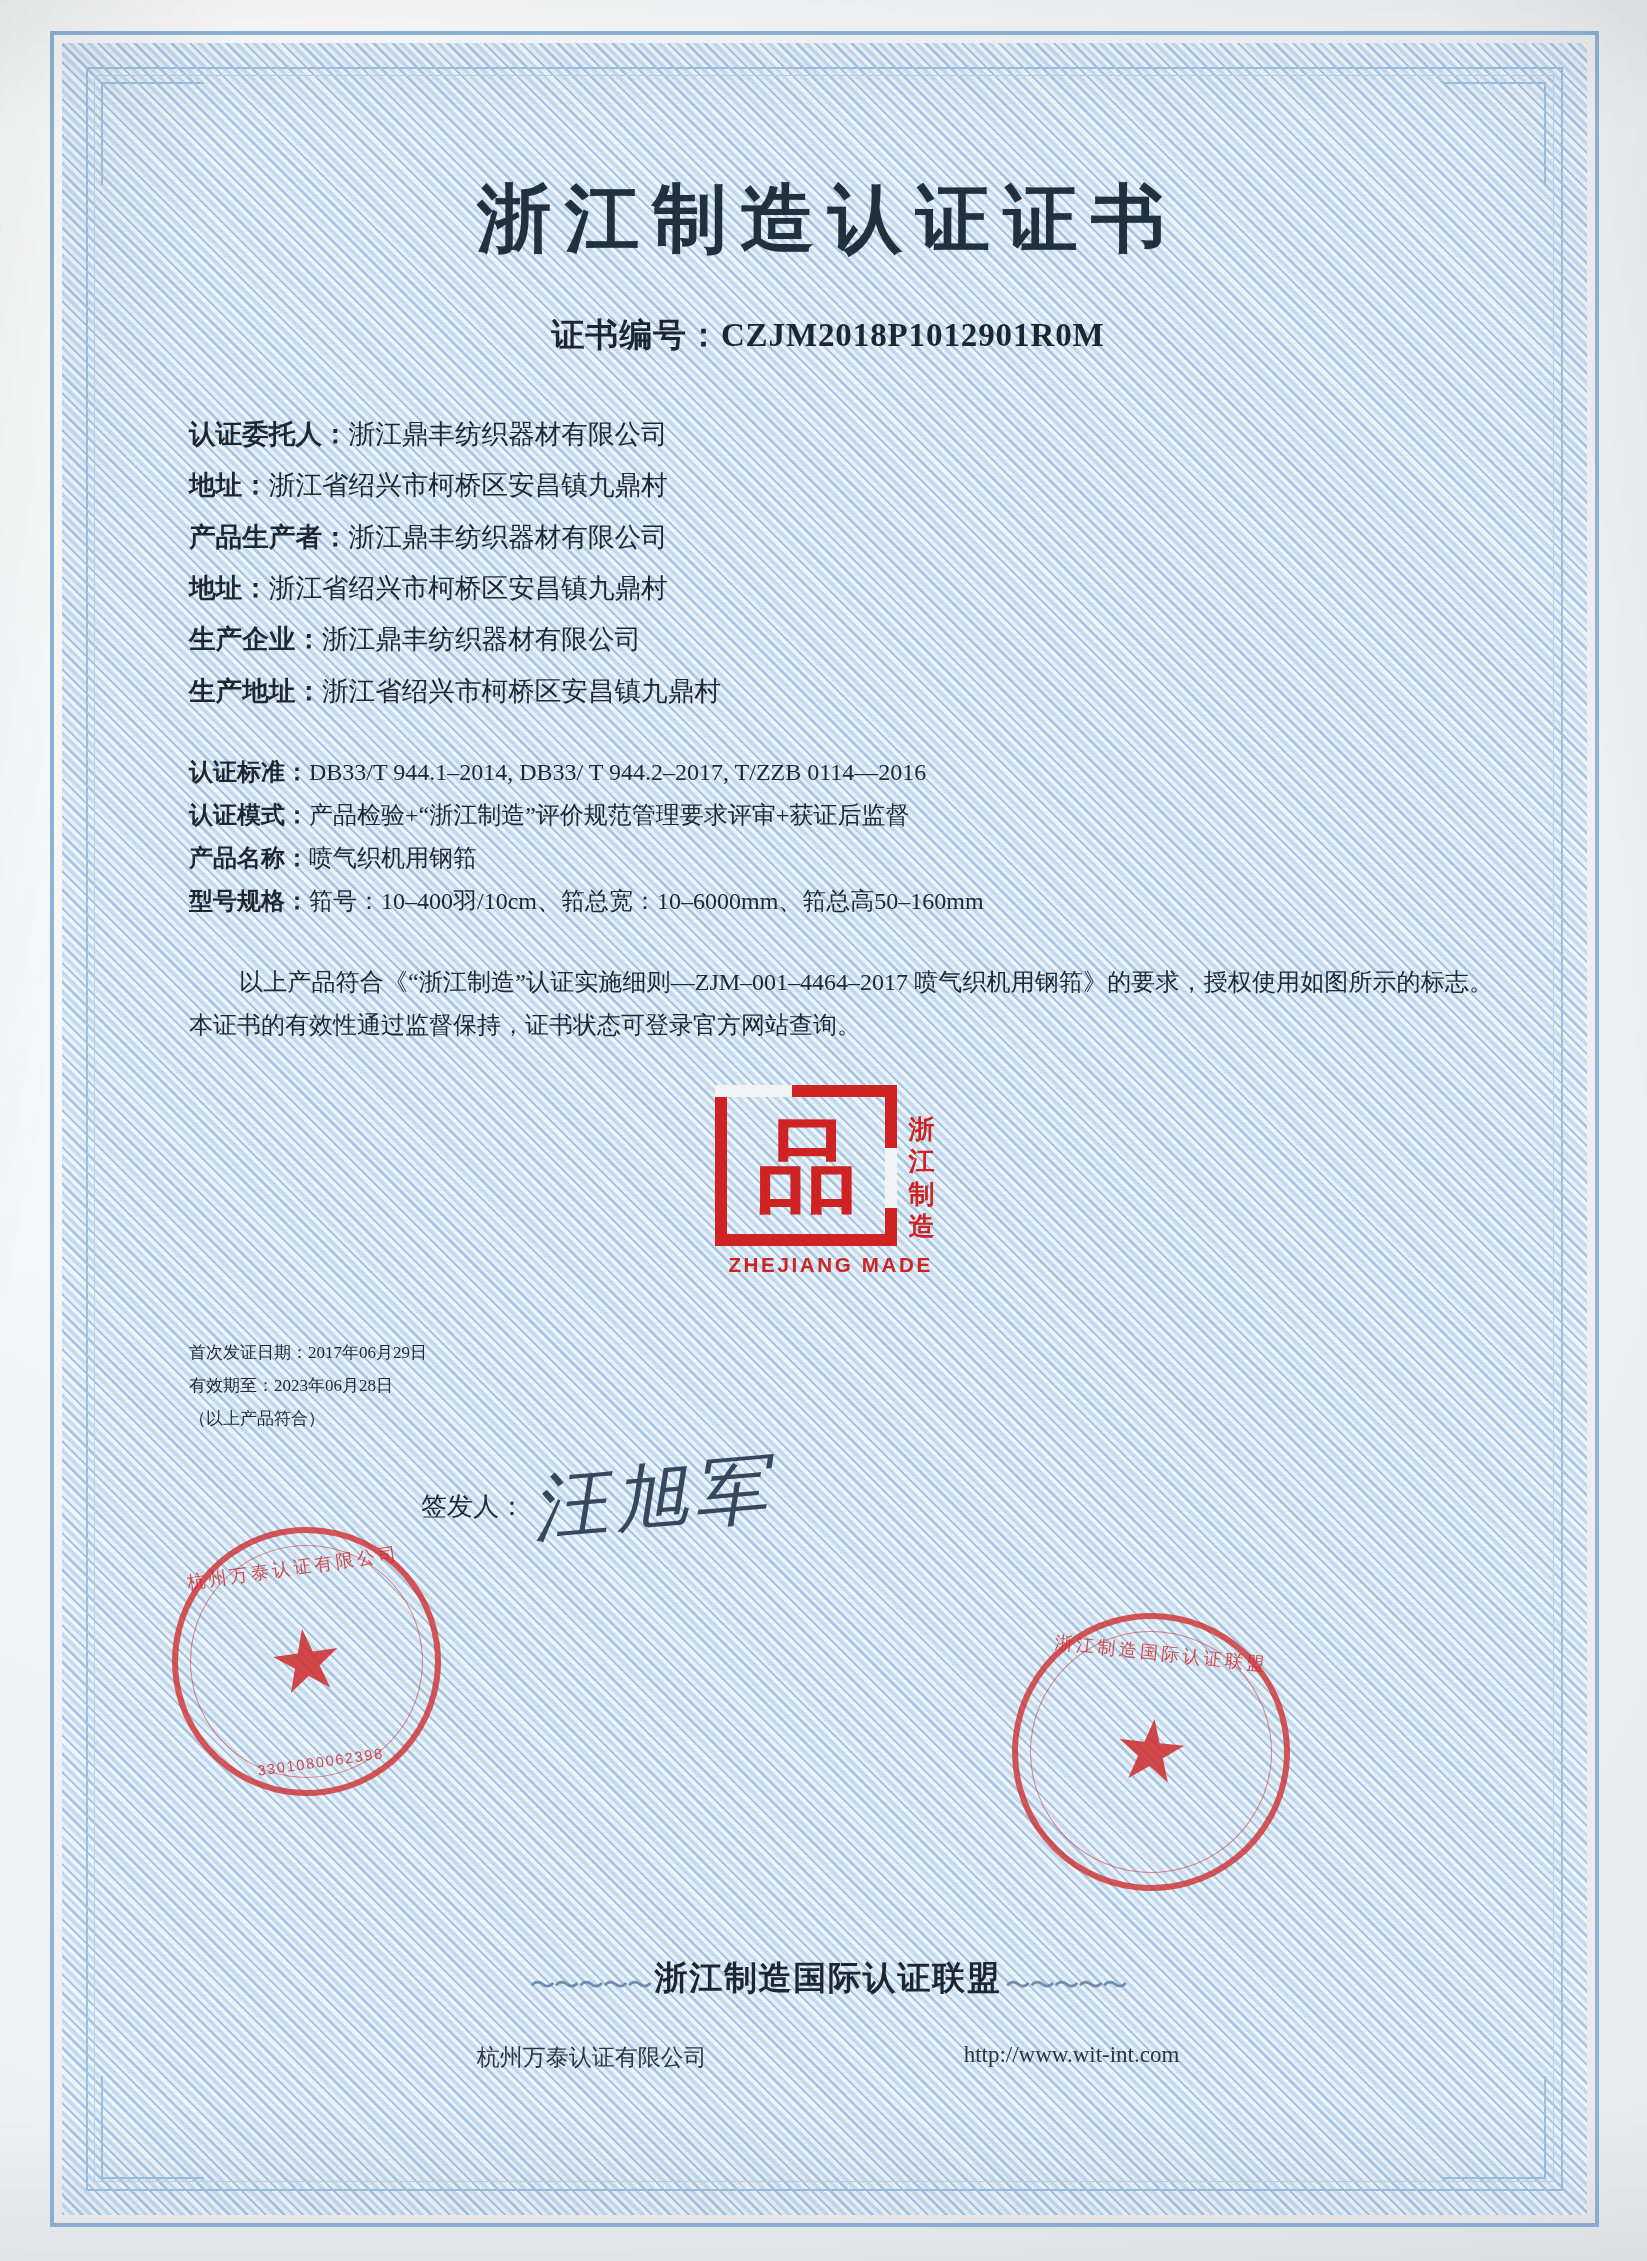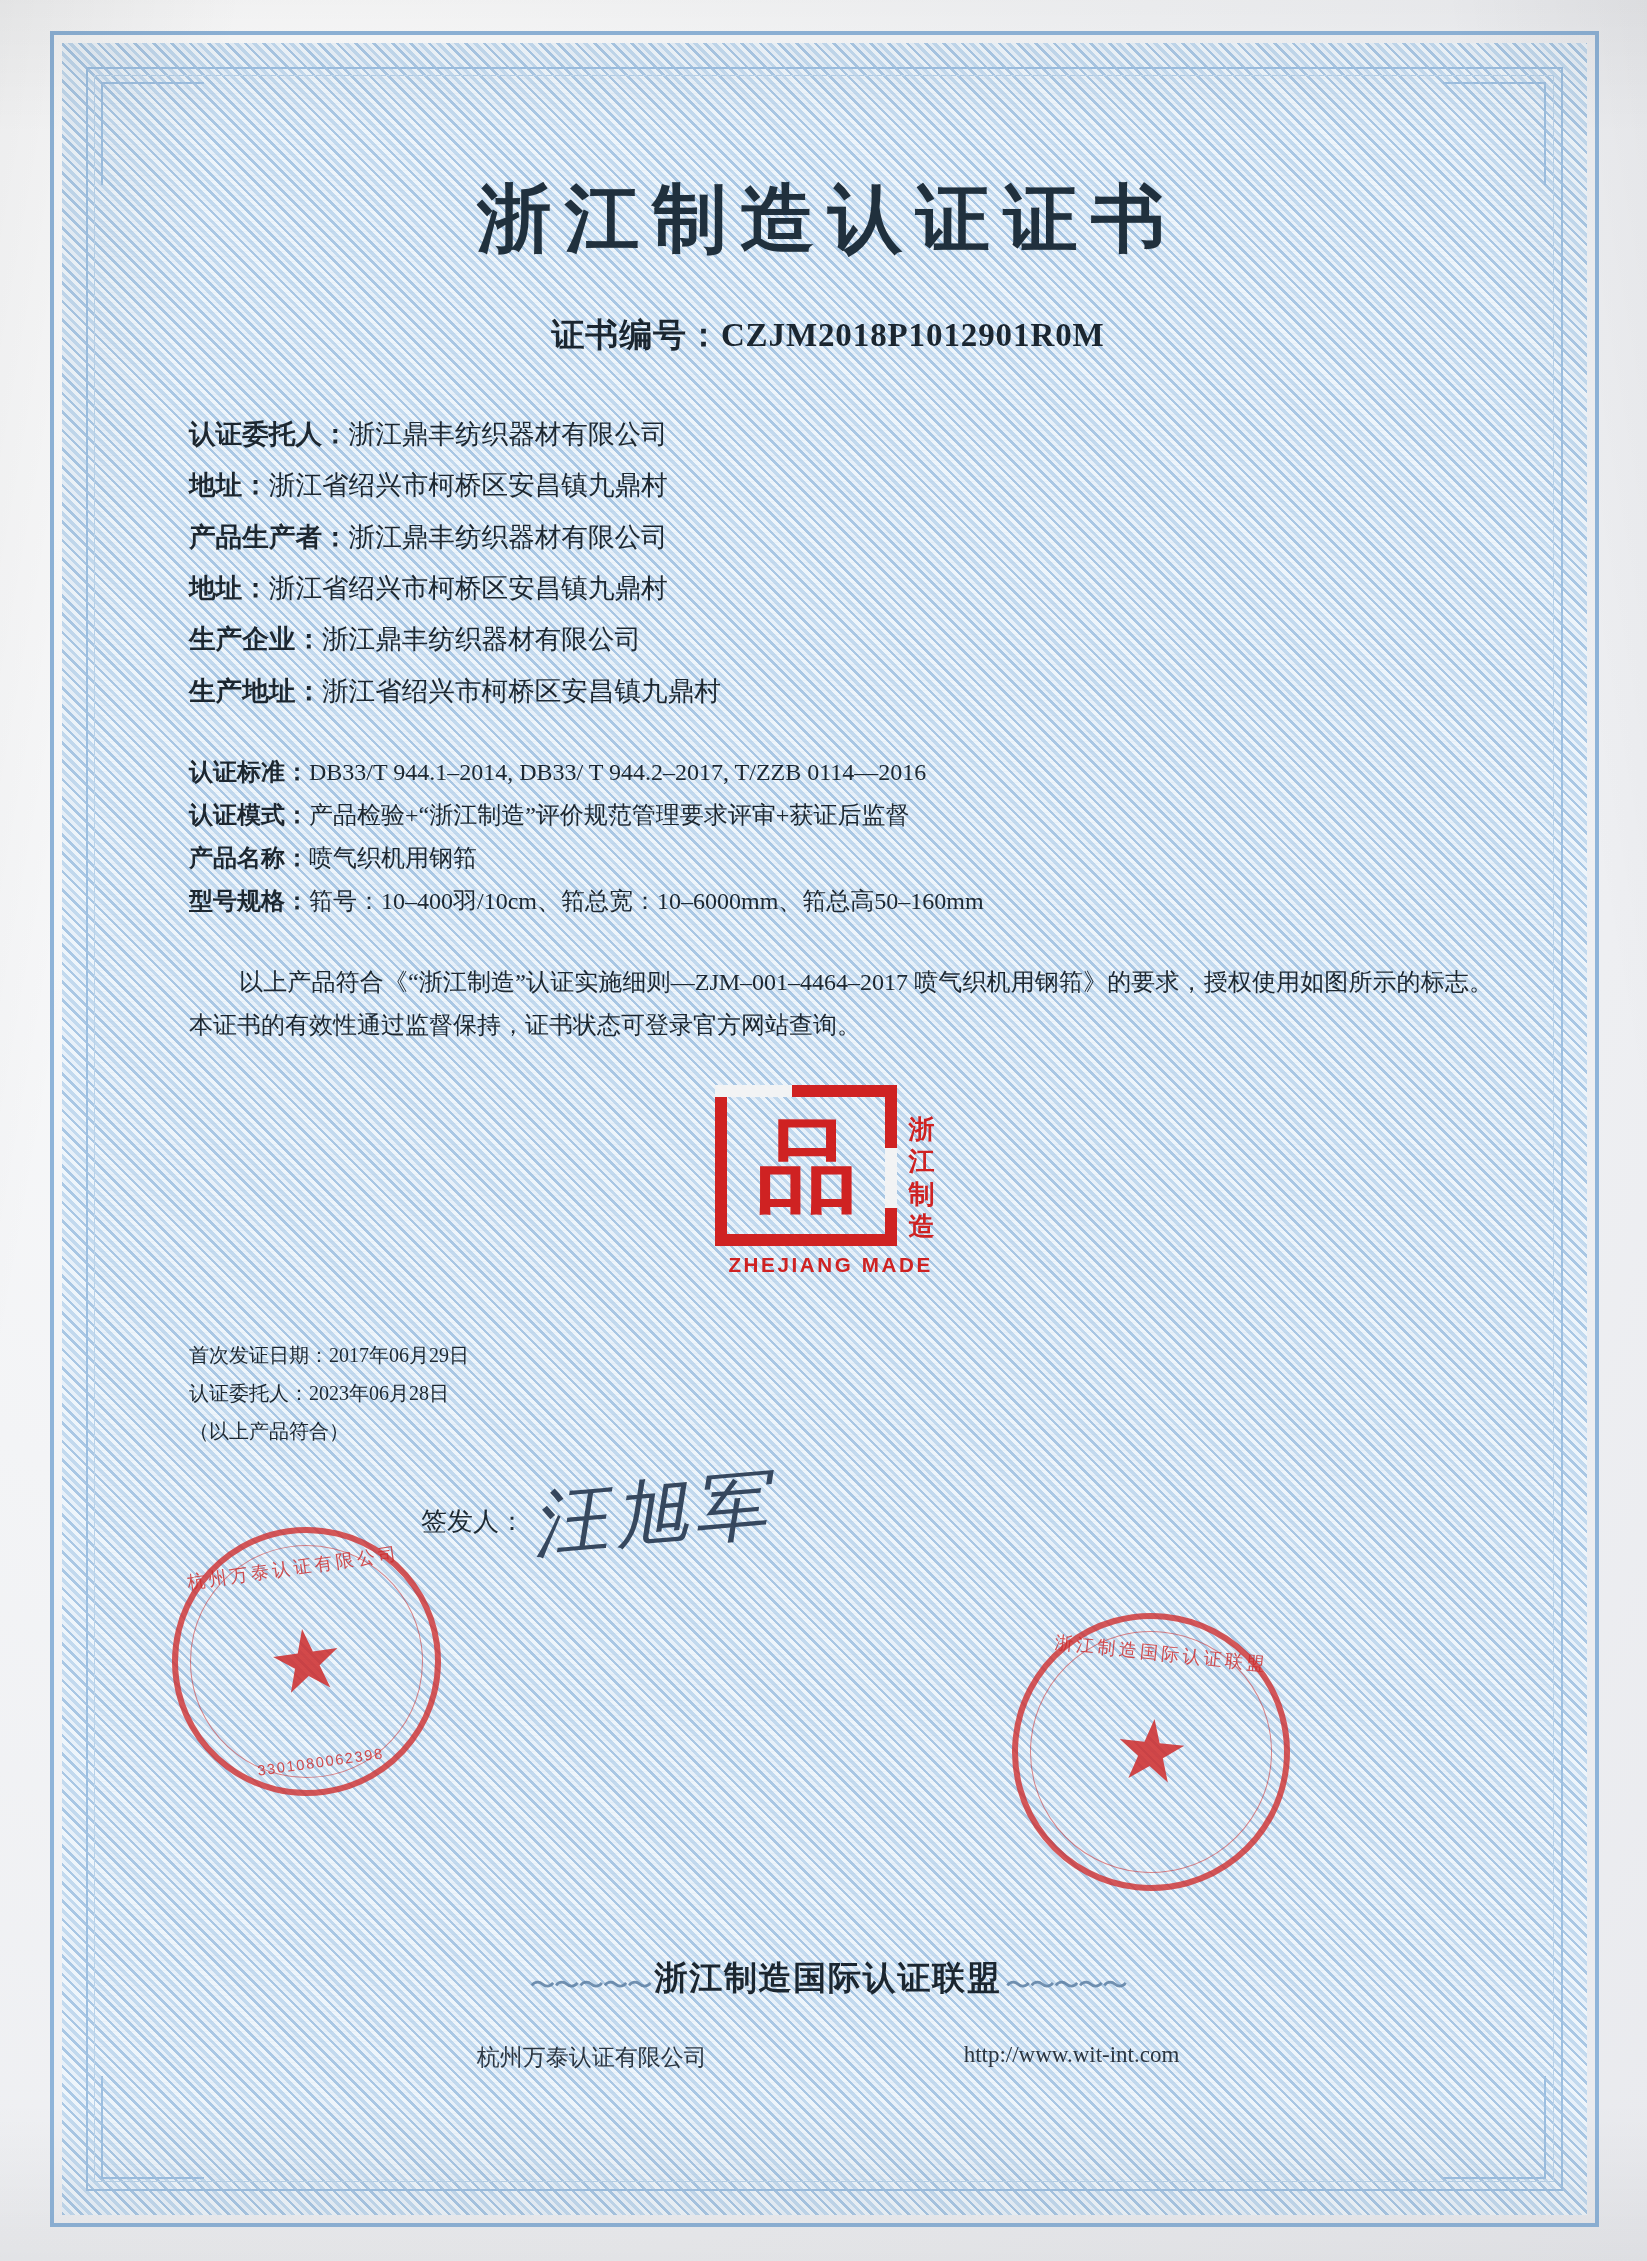--- a/index.html
+++ b/index.html
@@ -206,21 +206,21 @@
     font-size: 20.6px;
     letter-spacing: 2.6px;
     font-weight: 700;
     font-family: "Liberation Sans", sans-serif;
   }
 
   
   .dates {
     margin-top: 39px;
     padding-left: 60px;
-    font-size: 20px;
+    font-size: 17px;
     line-height: 1.75;
     color: #1d2730;
     position: relative;
     z-index: 3;
   }
   .dates div { margin-bottom: 3.4px; white-space: nowrap; }
 
   .sign-row {
     margin-top: 26px;
     padding-left: 292px;
@@ -410,21 +410,21 @@
         <div class="logo-notch"></div>
         <div class="logo-notch2"></div>
         <div class="logo-glyph">品</div>
         <div class="logo-side">浙江制造</div>
         <div class="logo-en">ZHEJIANG MADE</div>
       </div>
     </div>
 
     <div class="dates">
       <div>首次发证日期：2017年06月29日</div>
-      <div>认证委托人：2023年06月28日</div>
+      <div>有效期至：2023年06月28日</div>
       <div>（以上产品符合）</div>
     </div>
 
     <div class="sign-row">
       <span class="sign-label">签发人：</span>
       <span class="signature">汪旭军</span>
     </div>
 
   </div>
 

